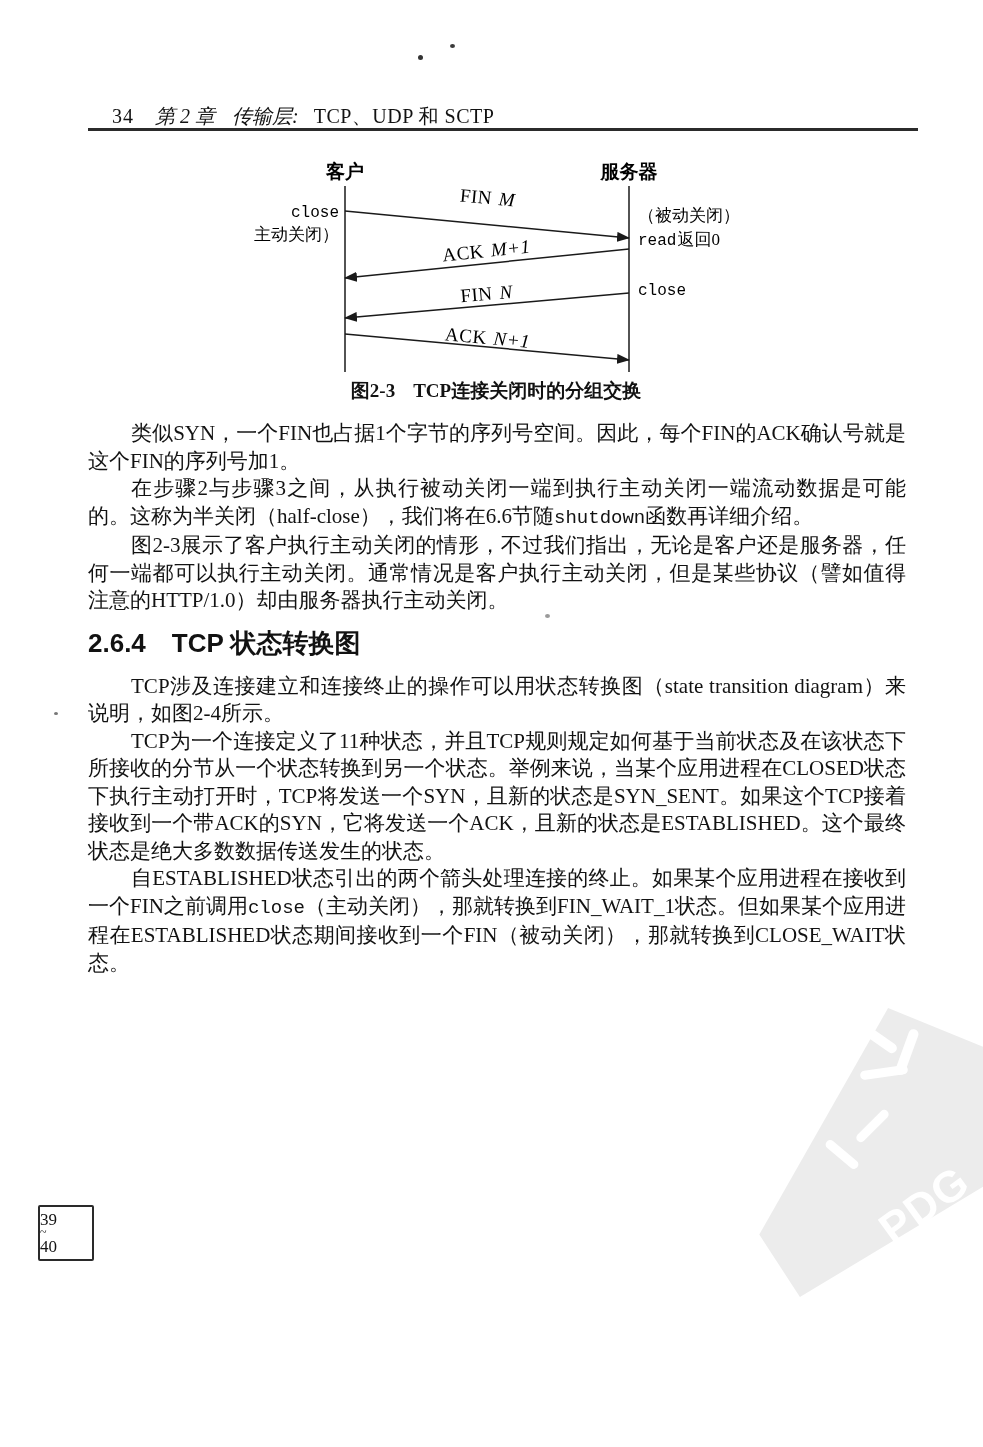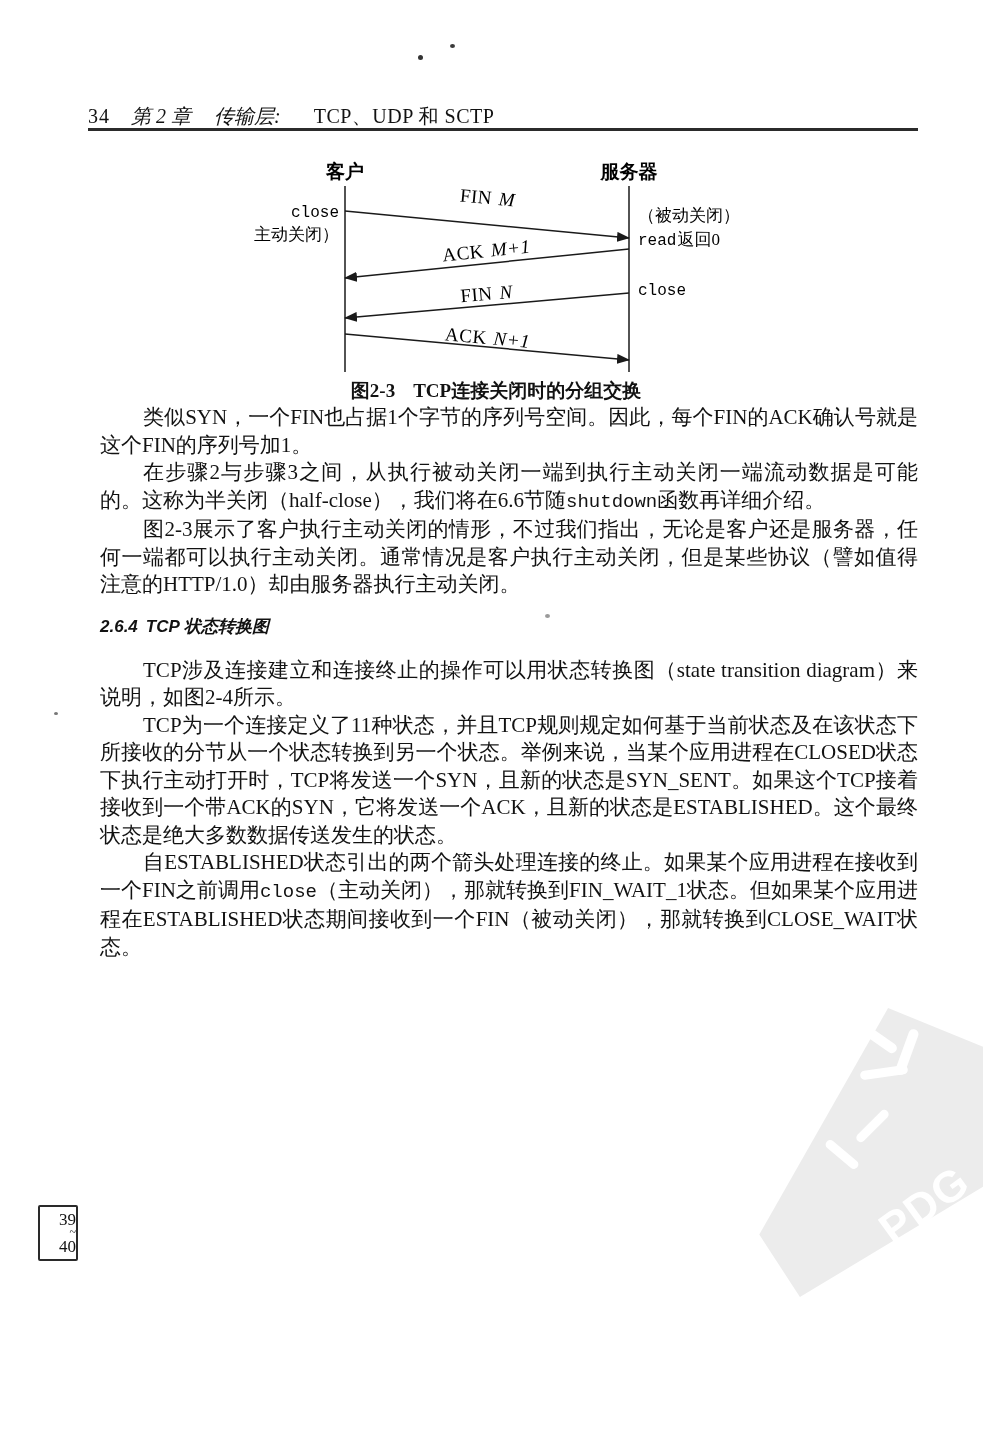--- a/index.html
+++ b/index.html
@@ -12,24 +12,24 @@
     overflow: hidden;
   }
   .content-layer { position: absolute; inset: 0; z-index: 1; }
   .watermark-layer { position: absolute; inset: 0; z-index: 0; }
 
   
   .page-header {
     position: absolute; left: 88px; top: 103px; width: 830px;
     font-size: 20px; white-space: nowrap;
   }
-  .page-header .pnum { letter-spacing: 1px; }
+  .page-header .pnum { margin-left: 24px; letter-spacing: 1px; }
   .page-header .chap { margin-left: 16px; font-style: italic; }
-  .page-header .chap-sec { margin-left: 18px; font-style: italic; }
-  .page-header .chap-title { margin-left: 28px; letter-spacing: 0.5px; }
+  .page-header .chap-sec { margin-left: 12px; font-style: italic; }
+  .page-header .chap-title { margin-left: 10px; letter-spacing: 0.5px; }
   .header-rule {
     position: absolute; left: 88px; top: 128px; width: 830px; height: 3px;
     background: #2b2b2b;
   }
 
   
   .figure-wrap { position: absolute; left: 253px; top: 158px; width: 486px; }
   .fig-svg { display: block; }
   .fig-head { font-size: 19px; font-weight: bold; font-family: "Liberation Serif", serif; }
   .fig-cn   { font-size: 17px; font-family: "Liberation Serif", serif; }
@@ -38,41 +38,39 @@
   .fig-seq { font-style: italic; }
   .fig-line { stroke: #1a1a1a; stroke-width: 1.5; fill: none; }
   .fig-caption {
     margin-top: 2px; text-align: center;
     font-size: 19px; font-weight: bold;
   }
   .fig-caption .cap-no { margin-right: 18px; }
 
   
   .body-text {
-    position: absolute; left: 88px; top: 404px; width: 818px;
+    position: absolute; left: 88px; top: 420px; width: 818px;
     font-size: 21px; line-height: 27.5px;
     text-align: justify;
-    margin-left: 12px;
   }
   .body-text p.para { margin: 0; text-indent: 2.05em; }
   .mono { font-family: "Liberation Mono", monospace; font-size: 19px; }
   .section-heading {
     font-family: "Liberation Sans", sans-serif;
-    font-weight: bold; font-size: 17px; line-height: 30px;
+    font-weight: bold; font-size: 26px; line-height: 30px;
     margin: 13px 0 15px 0;
-    display: flex; gap: 8px;
+    display: flex; gap: 26px;
     text-align: left;
-    font-style: italic;
   }
 
   
   .spine-box {
-    position: absolute; left: 38px; top: 1205px; width: 40px; height: 56px;
+    position: absolute; left: 38px; top: 1205px; width: 56px; height: 56px;
     border: 2px solid #2a2a2a; border-radius: 2px;
-    display: flex; flex-direction: column; align-items: flex-end; justify-content: center;
+    display: flex; flex-direction: column; align-items: flex-start; justify-content: center;
     font-size: 17px; line-height: 1.0; box-sizing: border-box;
   }
   .spine-box .tilde { font-size: 12px; line-height: 0.8; }
 
   
   .wm-diamond {
     position: absolute; left: 757px; top: 1008px; width: 226px; height: 298px;
     background: #ececec;
     clip-path: polygon(58% 0%, 100% 13%, 100% 60%, 19% 97%, 1% 76%);
   }

